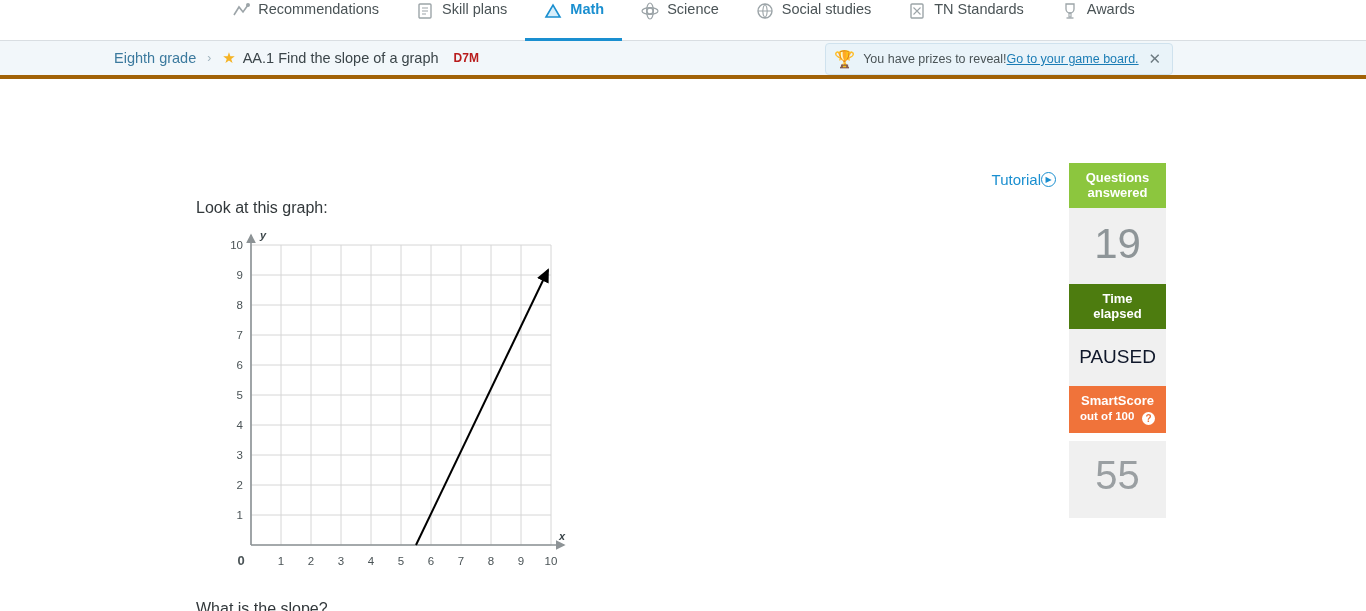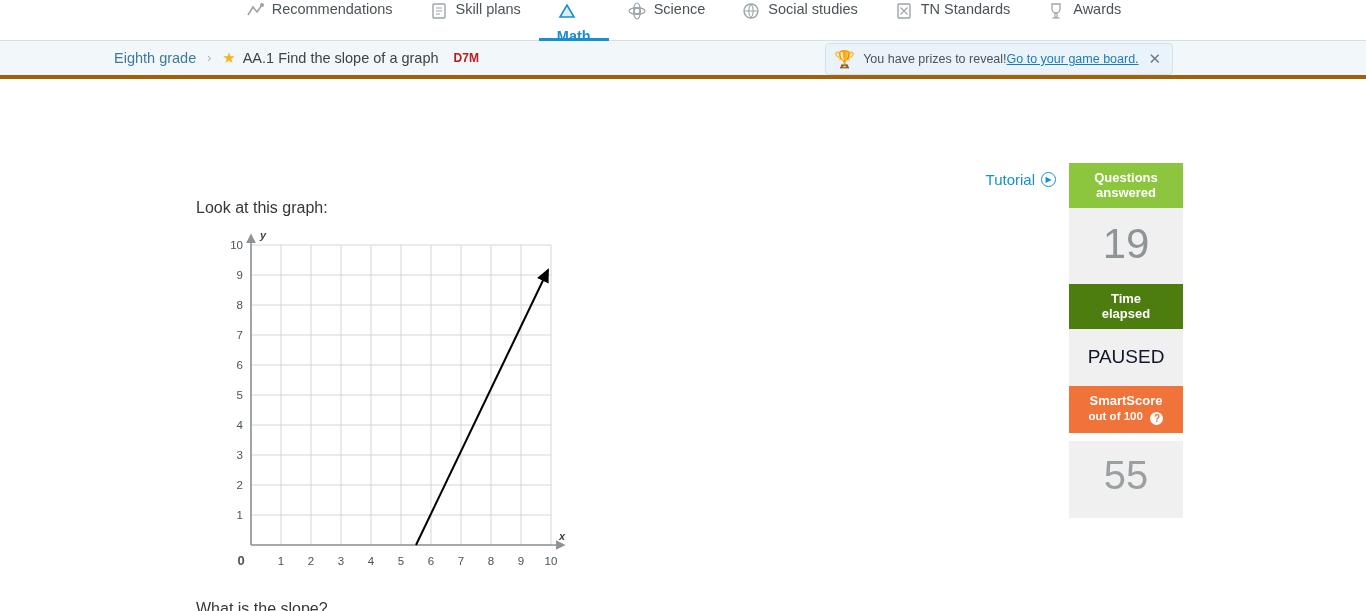--- a/index.html
+++ b/index.html
@@ -29,21 +29,20 @@
     color: #4a5356;
     cursor: pointer;
     border-bottom: 3px solid transparent;
     position: relative;
     top: 1px;
   }
   .nav-item.active {
     color: #1a8fd0;
     border-bottom-color: #1a8fd0;
     font-weight: bold;
-    flex-direction: column;
   }
   .nav-icon { width: 20px; height: 20px; display: inline-block; opacity: .75; }
   .nav-item.active .nav-icon { opacity: 1; }
 
   
   .crumbbar {
     height: 38px;
     background: #f2f7fa;
     border-bottom: 4px solid #a16207;
     display: flex;
@@ -96,21 +95,20 @@
 
   .tutorial {
     position: absolute;
     right: 310px;
     top: 92px;
     font-size: 15px;
     color: #1a8fd0;
     cursor: pointer;
     display: flex;
     align-items: center;
-    gap: 6px;
   }
   .tutorial .play {
     width: 15px; height: 15px; border-radius: 50%;
     border: 1.5px solid #1a8fd0;
     display: inline-flex; align-items: center; justify-content: center;
     font-size: 8px;
   }
 
   .prompt {
     position: absolute;
@@ -127,21 +125,21 @@
   .graph {
     position: absolute;
     left: 196px; top: 148px;
     width: 400px; height: 350px;
   }
 
   
   .scorebar {
     position: absolute;
     left: 1069px; top: 84px;
-    width: 114px;
+    width: 97px;
   }
   .sb-head {
     color: #fff;
     text-align: center;
     font-size: 13px;
     font-weight: bold;
     line-height: 15px;
     padding: 7px 0 8px;
   }
   .sb-head.green { background: #8cc63e; }

